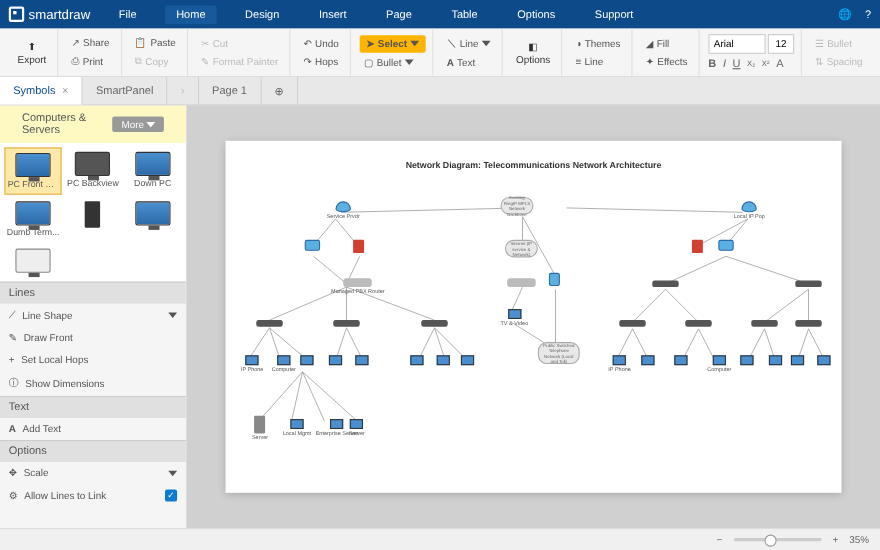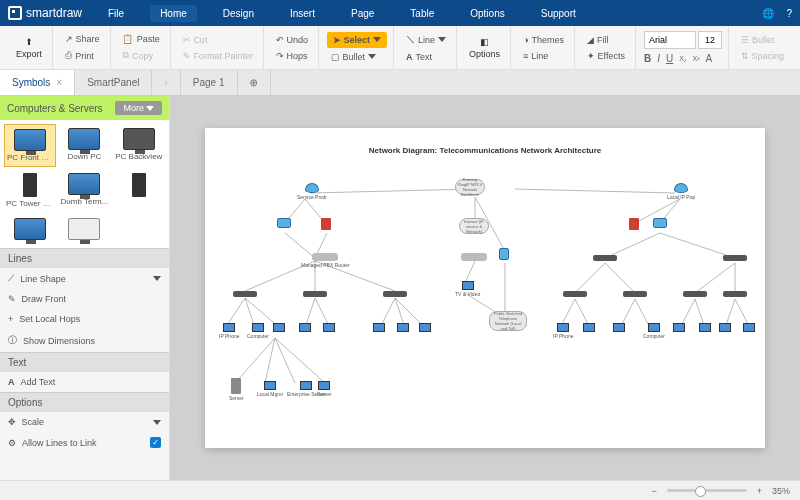--- a/index.html
+++ b/index.html
@@ -22,21 +22,21 @@
 .font-in{width:52px;height:18px;border:1px solid #ccc;font-size:9px;padding:0 4px}
 .fs-in{width:24px;height:18px;border:1px solid #ccc;font-size:9px;text-align:center}
 .ffmt{display:flex;gap:6px;align-items:center;font-size:10px;color:#666;padding-top:2px}
 .ffmt span{cursor:pointer}
 .tabs{height:26px;background:#e8e8e8;border-bottom:1px solid #ccc;display:flex;align-items:stretch}
 .tab{padding:0 12px;display:flex;align-items:center;font-size:10px;color:#666;border-right:1px solid #d0d0d0;cursor:pointer;gap:6px}
 .tab.active{background:#fff;color:#0c4a8a}
 .tab-x{color:#999;font-size:10px}
 .main{display:flex;height:calc(500px - 26px - 44px - 26px - 20px)}
 .side{width:170px;background:#f5f5f5;border-right:1px solid #ddd;display:flex;flex-direction:column;overflow:hidden}
-.side-hdr{background:#bef264;height:24px;display:flex;align-items:center;justify-content:space-between;padding:0 7px;font-size:10px;color:#555}
+.side-hdr{background:#fef9c3;height:34px;display:flex;align-items:center;justify-content:space-between;padding:0 20px;font-size:10px;color:#555}
 .more-btn{background:#999;color:#fff;padding:2px 8px;border-radius:2px;font-size:9px;display:flex;align-items:center;gap:2px}
 .sym-grid{display:grid;grid-template-columns:repeat(3,1fr);gap:2px;padding:4px;background:#fff}
 .sym{display:flex;flex-direction:column;align-items:center;padding:4px 2px;cursor:pointer;font-size:8px;color:#555;text-align:center;gap:2px;overflow:hidden}
 .sym.sel{background:#ffe9a8;border:1px solid #e0b040}
 .mon{width:32px;height:22px;background:linear-gradient(#4a90d0,#2c6aa8);border:1px solid #333;border-radius:2px;position:relative}
 .mon:after{content:"";position:absolute;bottom:-5px;left:11px;width:10px;height:4px;background:#555}
 .twr{width:14px;height:24px;background:#333;border-radius:1px}
 .sym-lbl{white-space:nowrap;overflow:hidden;text-overflow:ellipsis;width:100%}
 .sec-hdr{background:#e0e0e0;padding:4px 8px;font-size:10px;color:#555;border-top:1px solid #ccc}
 .sec-row{display:flex;align-items:center;gap:6px;padding:5px 8px;font-size:9px;color:#555;cursor:pointer}
@@ -232,30 +232,26 @@
           <span>More</span>
           <span class="arrow"></span>
         </span>
     </div>
     <div class="sym-grid">
       <div class="sym sel">
           <div class="mon"></div>
           <span class="sym-lbl">PC Front Vi...</span>
         </div>
       <div class="sym">
+          <div class="mon" style="background:#555"></div>
+          <span class="sym-lbl">PC Backview</span>
+        </div>
+      <div class="sym">
           <div class="mon"></div>
           <span class="sym-lbl">Down PC</span>
-        </div>
-      <div class="sym">
-          <div class="mon" style="background:#555"></div>
-          <span class="sym-lbl">PC Backview</span>
-        </div>
-      <div class="sym">
-          <div class="twr"></div>
-          <span class="sym-lbl">PC Tower B...</span>
         </div>
       <div class="sym">
           <div class="mon"></div>
           <span class="sym-lbl">Dumb Term...</span>
         </div>
       <div class="sym">
           <div class="twr"></div>
         </div>
       <div class="sym">
           <div class="mon"></div>

